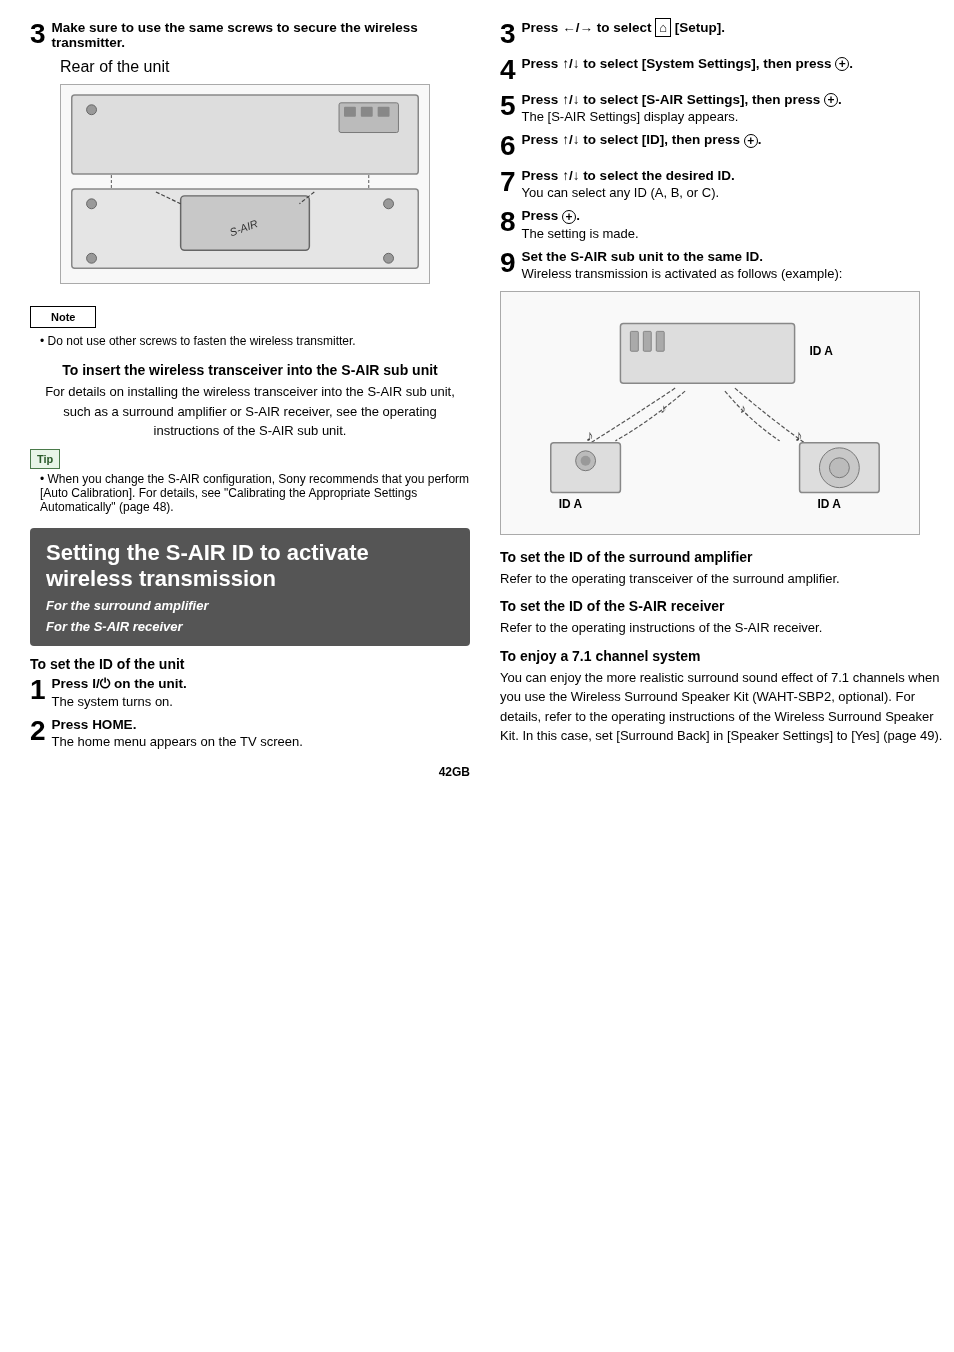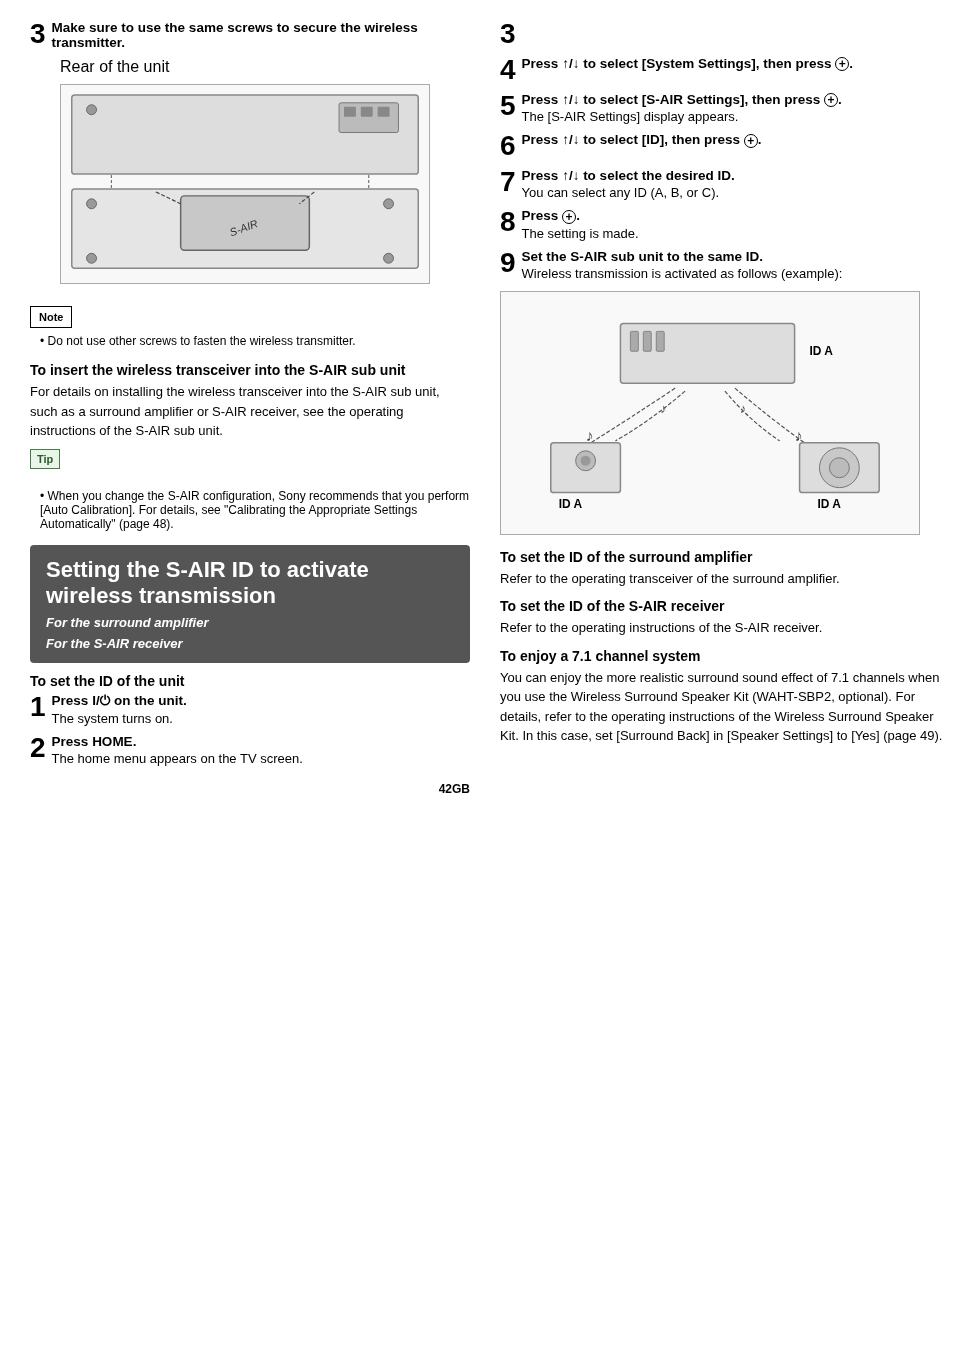--- a/index.html
+++ b/index.html
@@ -50,21 +50,21 @@
       font-weight: bold;
       font-size: 13.5px;
     }
     .step-body {
       font-size: 13px;
       margin-top: 2px;
     }
     
     .note-box {
       border: 1px solid #000;
-      padding: 4px 8px;
+      padding: 4px 20px;
       margin: 10px 0 6px 0;
       display: inline-block;
       font-weight: bold;
       font-size: 11px;
     }
     .note-section {
       margin: 8px 0;
     }
     .note-text {
       font-size: 12px;
@@ -72,21 +72,21 @@
     }
     
     .tip-box {
       border: 1px solid #4a7a4a;
       background: #e8f5e8;
       padding: 3px 6px;
       display: inline-block;
       font-size: 11px;
       font-weight: bold;
       color: #2a5a2a;
-      margin-bottom: 20px;
+      margin-bottom: 3px;
     }
     .tip-section {
       margin: 8px 0;
     }
     .tip-text {
       font-size: 12px;
       margin-left: 10px;
     }
     
     .subsection-heading {
@@ -220,21 +220,21 @@
       </svg>
     </div>
 
     <div class="note-section">
       <div class="note-box">Note</div>
       <div class="note-text">
         <span>• </span><span>Do not use other screws to fasten the wireless transmitter.</span>
       </div>
     </div>
 
-    <div style="margin-top: 14px;">
+    <div style="margin-top: 14px; text-align: center;">
       <div class="subsection-heading">To insert the wireless transceiver into the S-AIR sub unit</div>
       <div class="body-text">For details on installing the wireless transceiver into the S-AIR sub unit, such as a surround amplifier or S-AIR receiver, see the operating instructions of the S-AIR sub unit.</div>
     </div>
 
     <div class="tip-section">
       <div class="tip-box">Tip</div>
       <div class="tip-text">
         <span>• </span><span>When you change the S-AIR configuration, Sony recommends that you perform [Auto Calibration]. For details, see "Calibrating the Appropriate Settings Automatically" (page 48).</span>
       </div>
     </div>
@@ -265,20 +265,25 @@
     </div>
 
     <div class="page-number">42GB</div>
 
   </div>
 
   <div class="right-col">
 
     <div class="step-block">
       <span class="step-num">3</span>
+      <div class="step-content">
+        <span class="step-title">
+          Press <strong>←/→</strong> to select <span style="border:1px solid #000; padding:1px 3px; font-size:13px;">⌂</span> <strong>[Setup].</strong>
+        </span>
+      </div>
     </div>
 
     <div class="step-block">
       <span class="step-num">4</span>
       <div class="step-content">
         <span class="step-title">
           Press <strong>↑/↓</strong> to select <strong>[System Settings], then press <span class="circle-plus">+</span>.</strong>
         </span>
       </div>
     </div>

